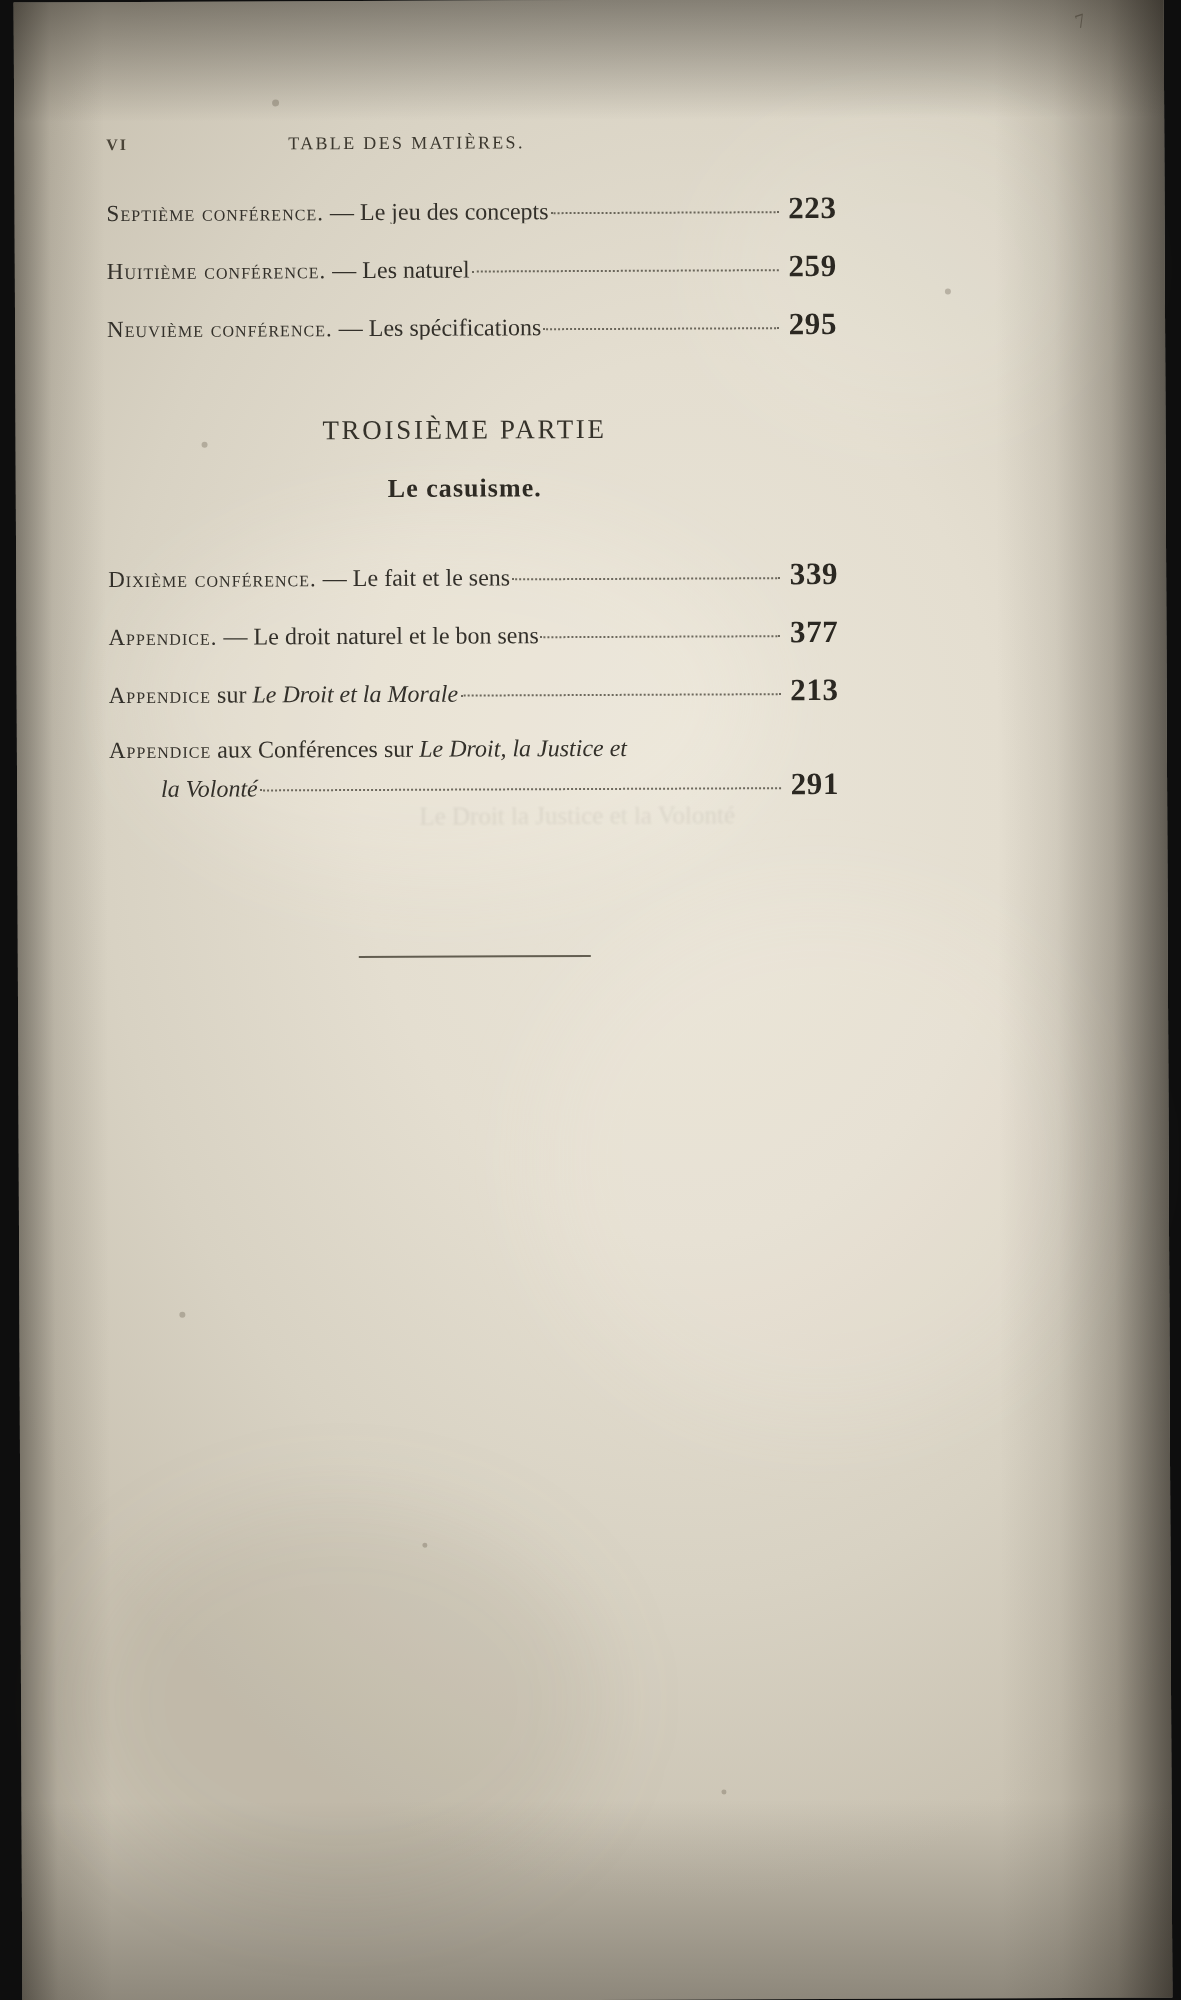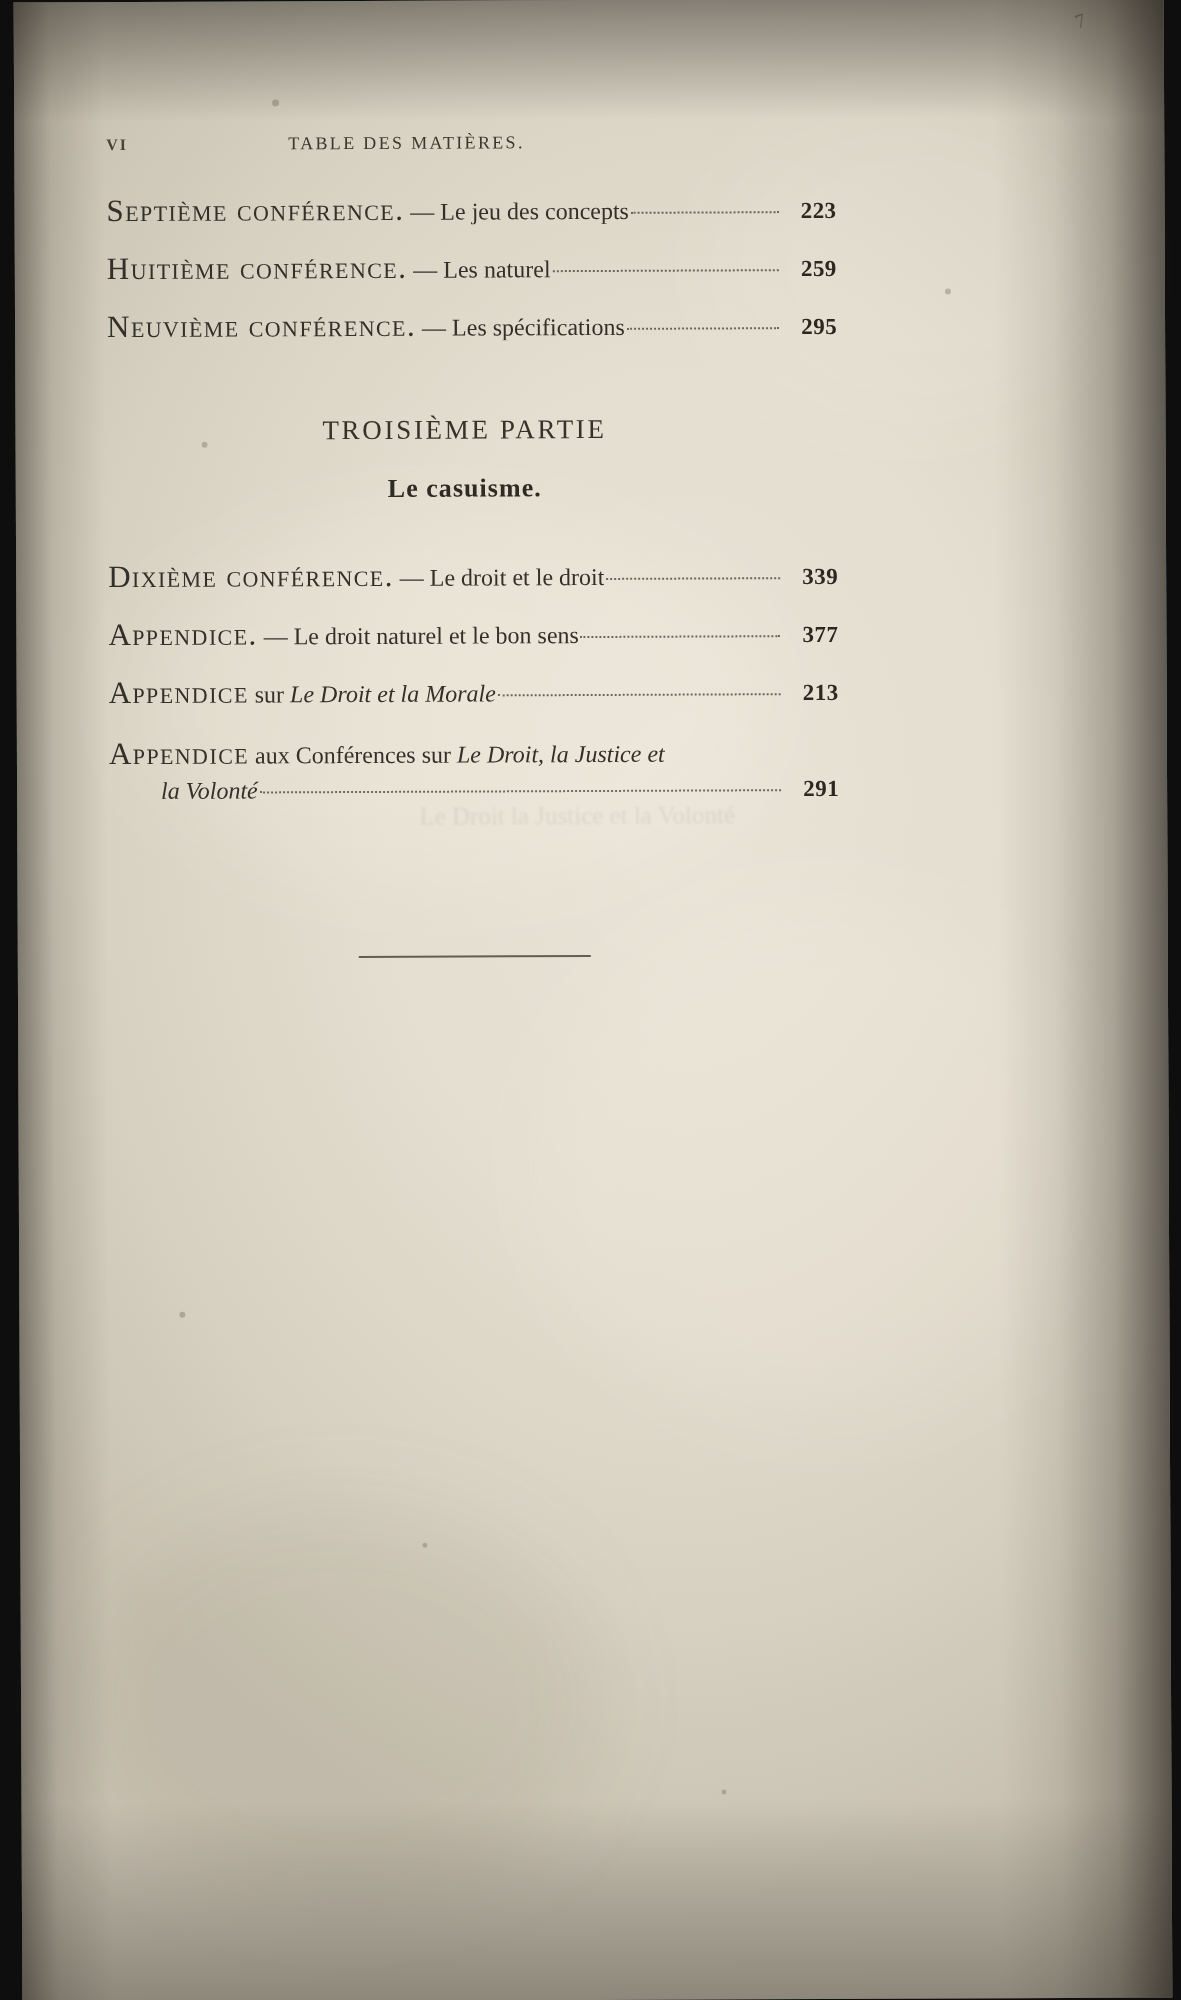--- a/index.html
+++ b/index.html
@@ -151,34 +151,34 @@
     margin-bottom: 27px;
     color: #33302a;
   }
   .entry .txt {
     white-space: nowrap;
     overflow: hidden;
   }
   .entry .label {
     font-variant: small-caps;
     letter-spacing: .045em;
-    font-size: 31px;
+    font-size: 23px;
   }
   .entry .ital { font-style: italic; }
   .leader {
     flex: 1 1 auto;
     margin: 0 6px 0 2px;
     border-bottom: 2px dotted #4e4a3f;
     transform: translateY(-5px);
     opacity: .8;
     min-width: 14px;
   }
   .pageno {
     font-weight: bold;
-    font-size: 23px;
+    font-size: 31px;
     width: 52px;
     text-align: right;
     letter-spacing: .02em;
     color: #2b2822;
   }
 
   
   .entry.wrap { display: block; margin-bottom: 20px; }
   .entry.wrap .line1 {
     display: block;
@@ -295,21 +295,21 @@
       </div>
 
       <div class="part">
         <div class="part-title">TROISIÈME PARTIE</div>
         <div class="part-sub">Le casuisme.</div>
       </div>
 
       <div class="entries">
 
         <div class="entry">
-          <span class="txt"><span class="label">Dixième conférence.</span><span> — Le droit et le droit</span></span>
+          <span class="txt"><span class="label">Dixième conférence.</span><span> — Le fait et le sens</span></span>
           <span class="leader"></span>
           <span class="pageno">339</span>
         </div>
 
         <div class="entry">
           <span class="txt"><span class="label">Appendice.</span><span> — Le droit naturel et le bon sens</span></span>
           <span class="leader"></span>
           <span class="pageno">377</span>
         </div>
 

